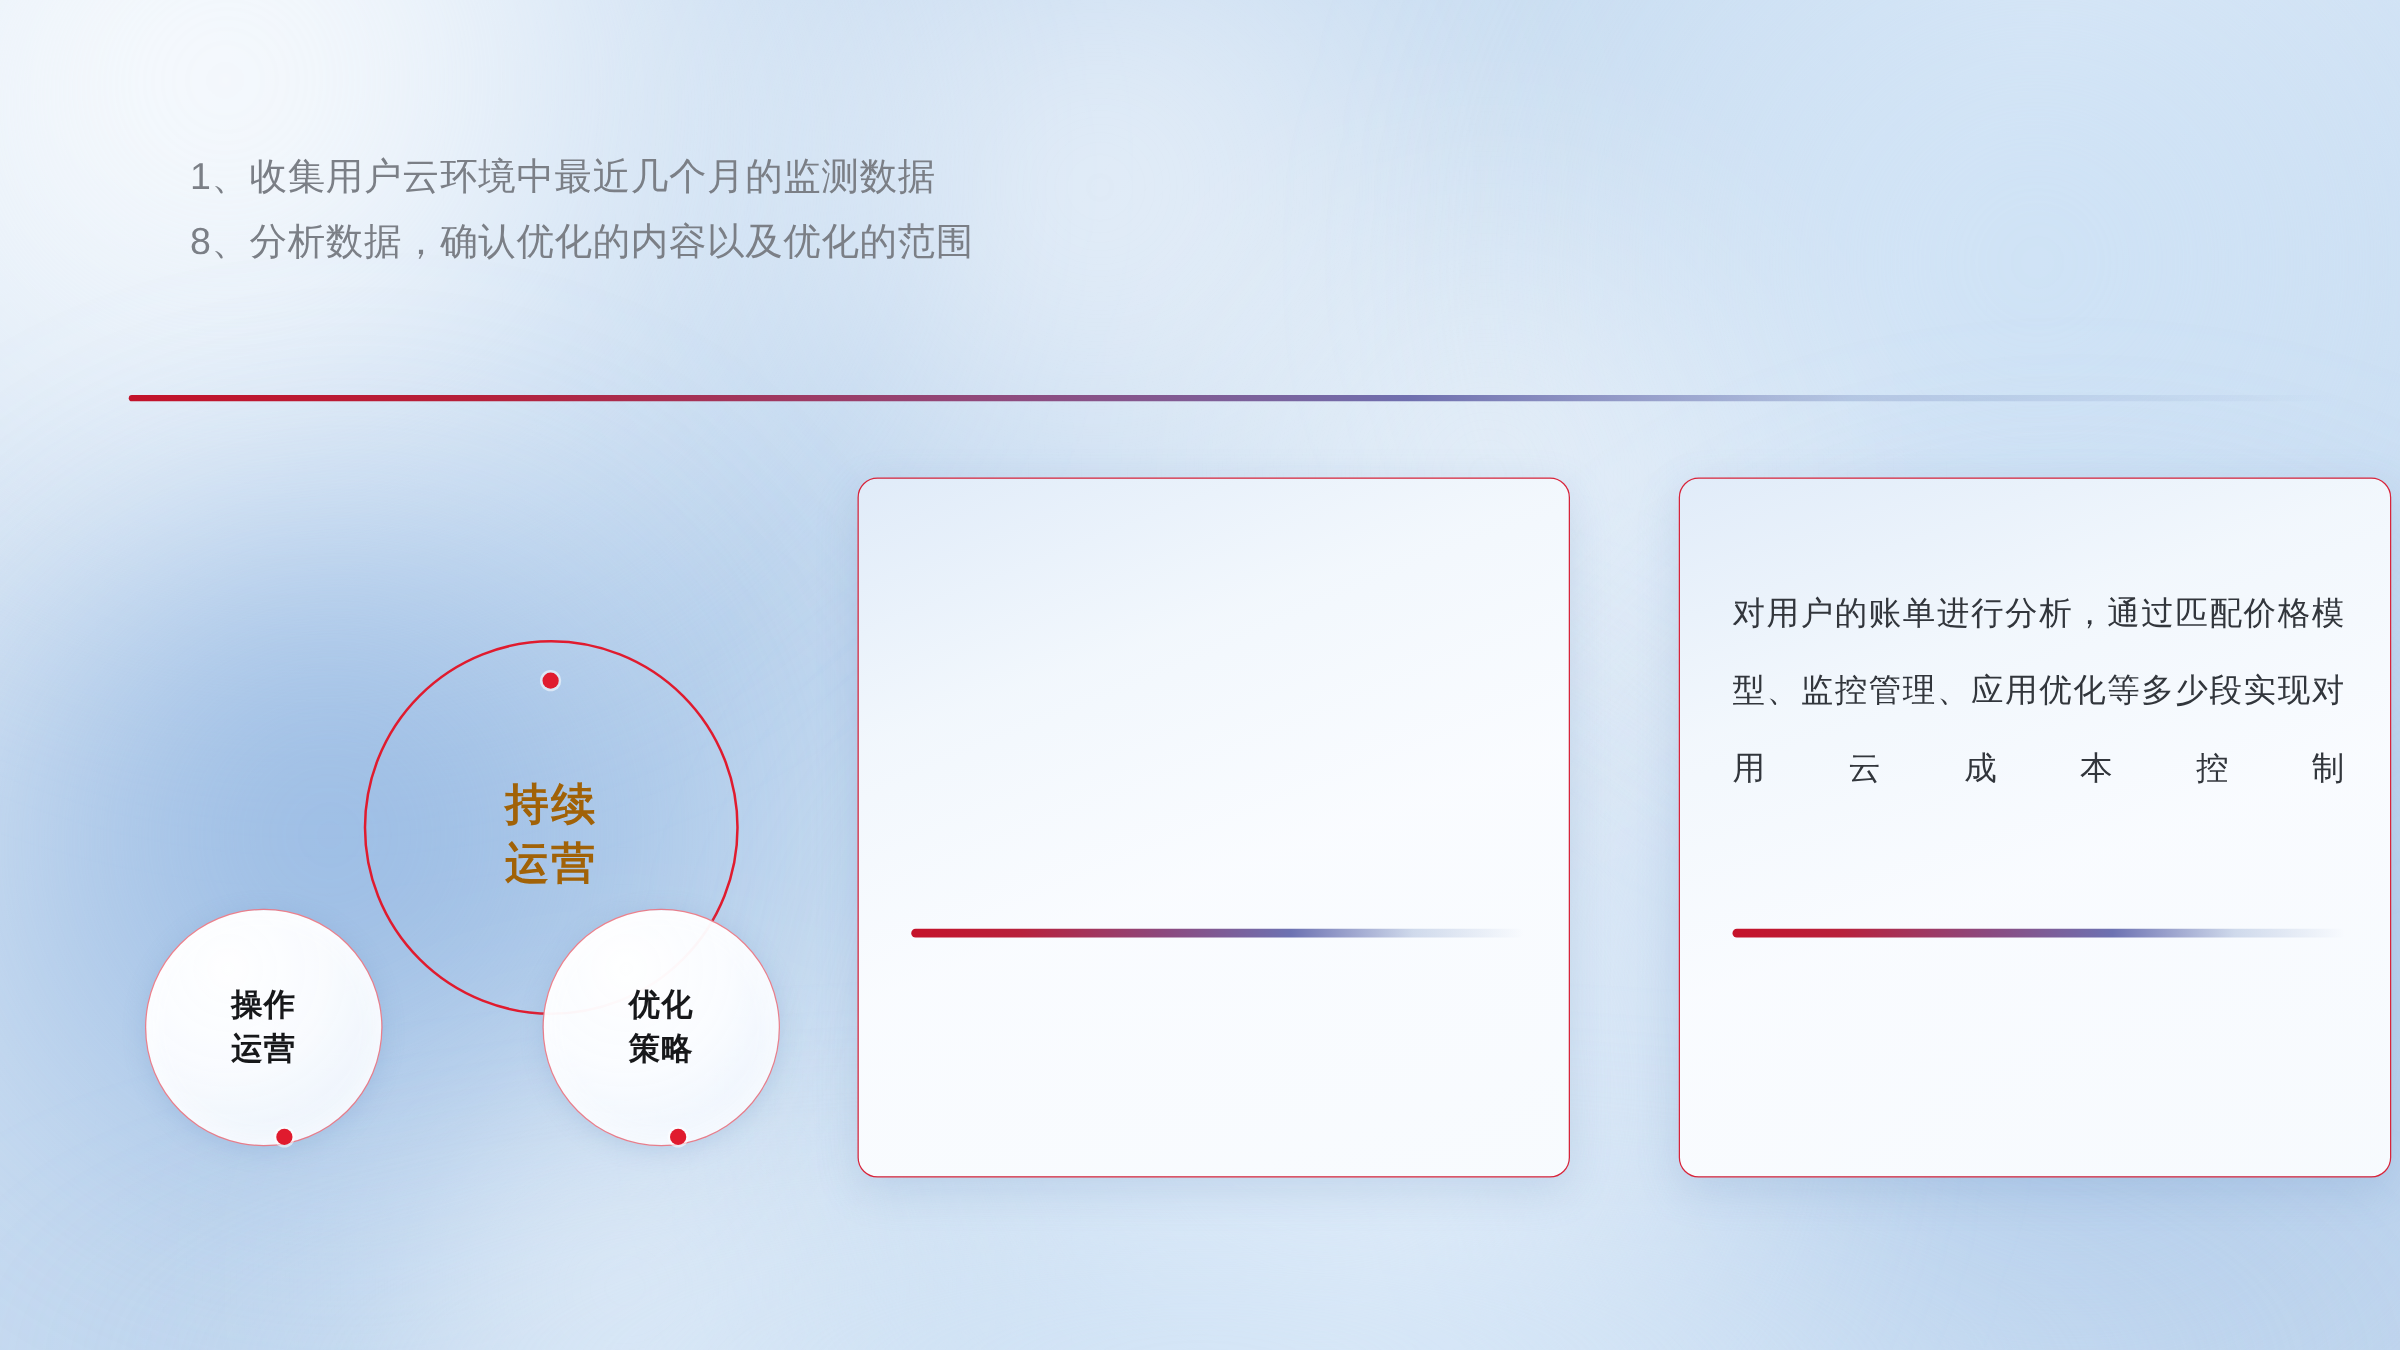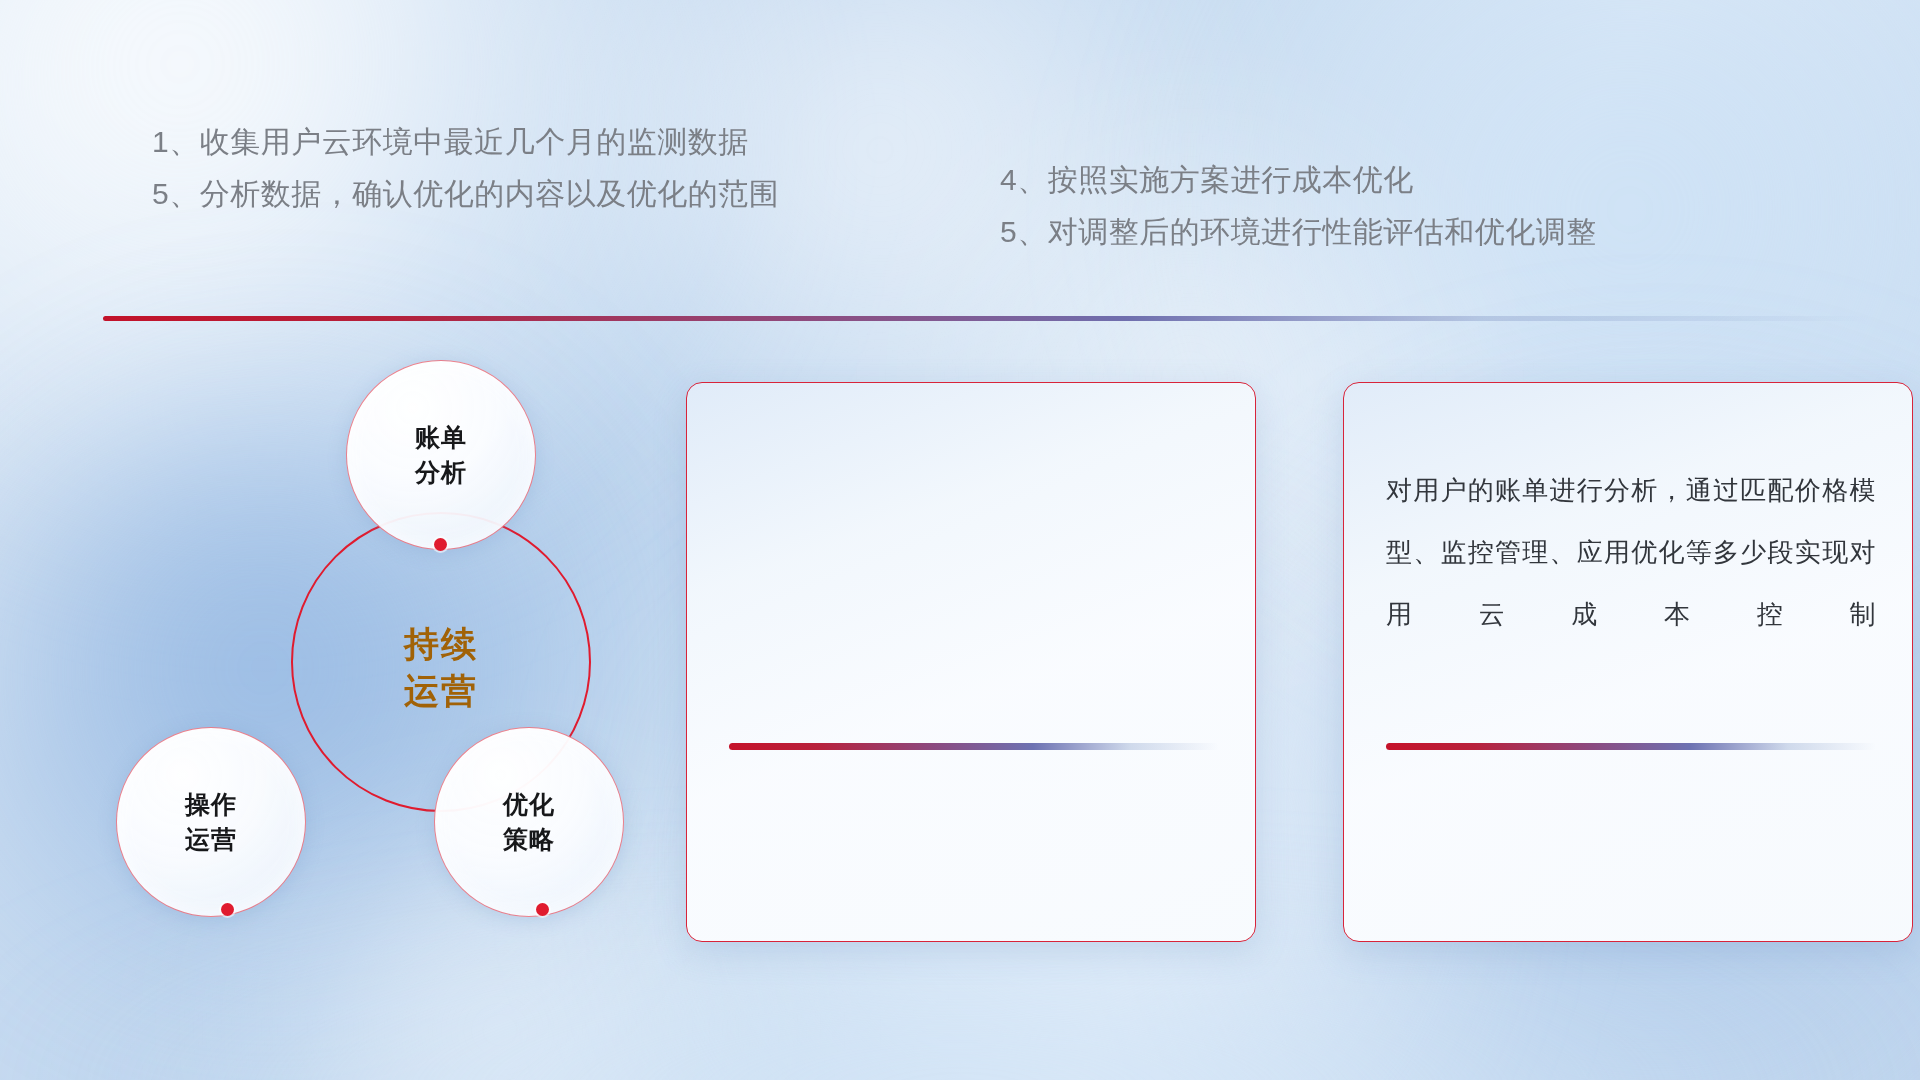--- a/index.html
+++ b/index.html
@@ -189,44 +189,34 @@
   <div class="blob b6"></div>
   <div class="blob b7"></div>
   <div class="blob b8"></div>
   <div class="blob b9"></div>
 </div>
 
 <div id="stage">
 
   <div class="list list-left">
     <div class="bullet">1、收集用户云环境中最近几个月的监测数据</div>
-    <div class="bullet">5、分析数据，确认优化的内容以及优化的范围</div>
-  </div>
-
-  <div class="list list-right">
-    <div class="bullet">4、按照实施方案进行成本优化</div>
-    <div class="bullet">5、对调整后的环境进行性能评估和优化调整</div>
-  </div>
+    <div class="bullet">8、分析数据，确认优化的内容以及优化的范围</div>
+  </div>
+
 
   <div class="top-rule"></div>
 
   <div id="venn">
     <div class="ring ring-main"></div>
 
     <div class="center-label">
       <div>持续</div>
       <div>运营</div>
     </div>
 
-    <div class="node node-top">
-      <div class="node-label">
-        <div>账单</div>
-        <div>分析</div>
-      </div>
-    </div>
 
     <div class="node node-left">
       <div class="node-label">
         <div>操作</div>
         <div>运营</div>
       </div>
     </div>
 
     <div class="node node-right">
       <div class="node-label">

